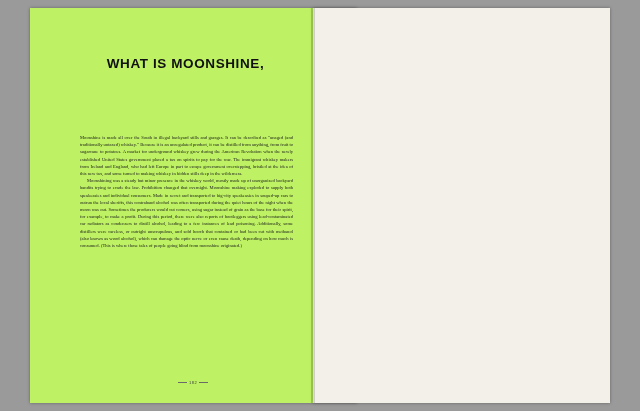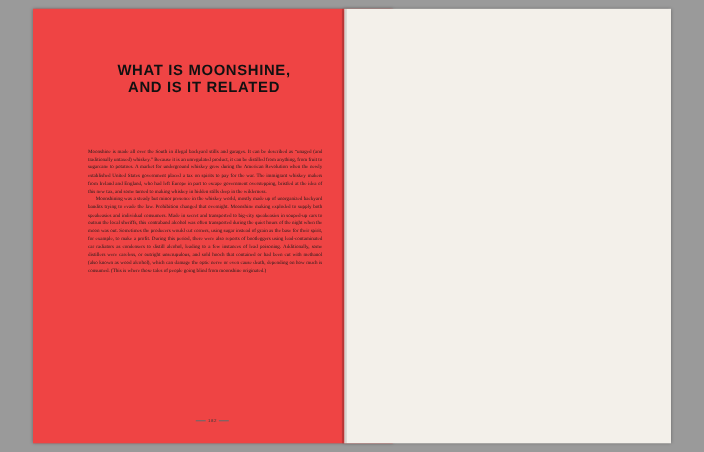--- a/index.html
+++ b/index.html
@@ -22,21 +22,21 @@
   .page {
     position: absolute;
     top: 8px;
     height: 395px;
     background: #f2efe9;
     box-shadow: 0 0 3px rgba(0,0,0,0.35);
   }
   .page-left {
     left: 30px;
     width: 327px;
-    background: #ef4444;
+    background: #bef264;
   }
   .page-right {
     left: 313px;
     width: 297px;
     background: #f3f0ea;
   }
   .gutter {
     position: absolute;
     left: 311px;
     top: 8px;
@@ -100,21 +100,20 @@
   .folio-left { left: 148px; }
 </style>
 </head>
 <body>
 
 <div class="spread">
 
   <div class="page page-left">
     <div class="headline">
       <div>WHAT IS MOONSHINE,</div>
-      <div>AND IS IT RELATED</div>
     </div>
 
     <div class="body-col" id="left-body">
       <p class="first">Moonshine is made all over the South in illegal backyard stills and garages. It can be described as “unaged (and traditionally untaxed) whiskey.” Because it is an unregulated product, it can be distilled from anything, from fruit to sugarcane to potatoes. A market for underground whiskey grew during the American Revolution when the newly established United States government placed a tax on spirits to pay for the war. The immigrant whiskey makers from Ireland and England, who had left Europe in part to escape government overstepping, bristled at the idea of this new tax, and some turned to making whiskey in hidden stills deep in the wilderness.</p>
       <p>Moonshining was a steady but minor presence in the whiskey world, mostly made up of unorganized backyard bandits trying to evade the law. Prohibition changed that overnight. Moonshine making exploded to supply both speakeasies and individual consumers. Made in secret and transported to big-city speakeasies in souped-up cars to outrun the local sheriffs, this contraband alcohol was often transported during the quiet hours of the night when the moon was out. Sometimes the producers would cut corners, using sugar instead of grain as the base for their spirit, for example, to make a profit. During this period, there were also reports of bootleggers using lead-contaminated car radiators as condensers to distill alcohol, leading to a few instances of lead poisoning. Additionally, some distillers were careless, or outright unscrupulous, and sold hooch that contained or had been cut with methanol (also known as wood alcohol), which can damage the optic nerve or even cause death, depending on how much is consumed. (This is where those tales of people going blind from moonshine originated.)</p>
     </div>
 
     <div class="folio folio-left">
       <span class="rule"></span>
       <span>182</span>

